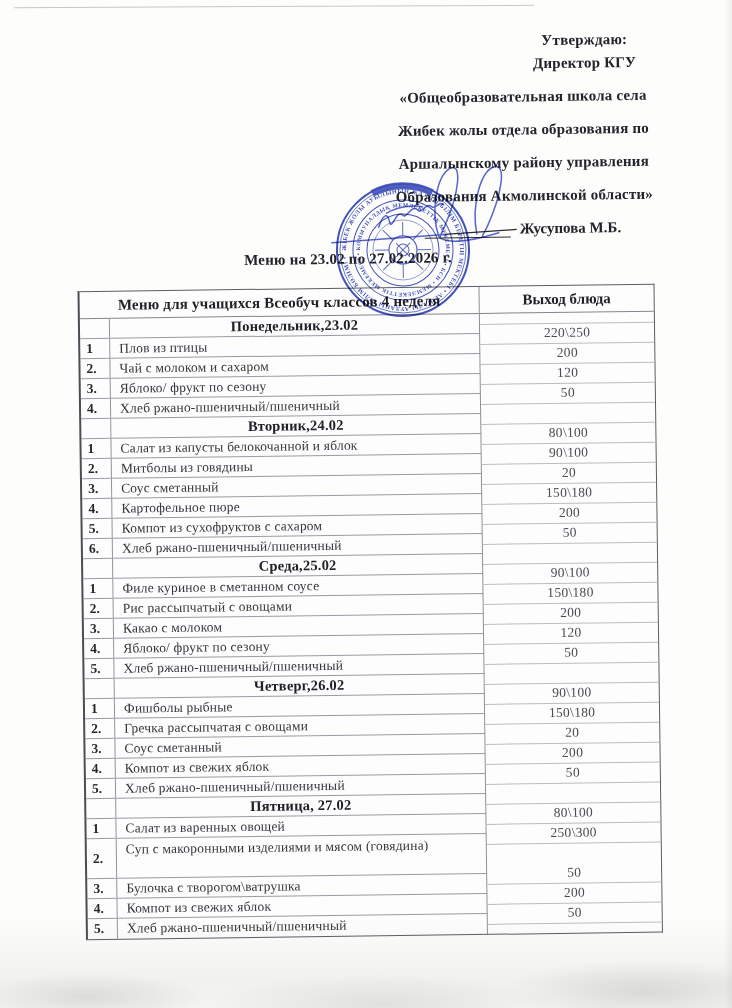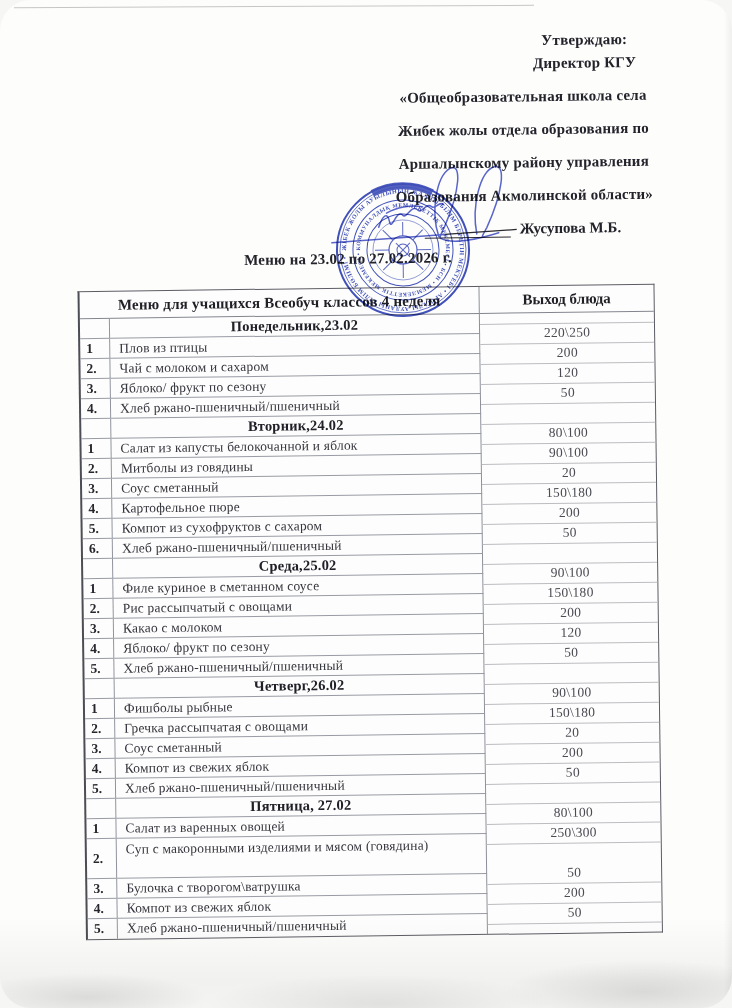--- a/index.html
+++ b/index.html
@@ -3,21 +3,21 @@
 <meta charset="utf-8">
 <style>
   html,body{margin:0;padding:0;}
   body{
     width:732px;height:1008px;overflow:hidden;
     background:#f6f6f4;
     font-family:"Liberation Serif","DejaVu Serif",serif;
   }
   .page{
     position:relative;width:732px;height:1008px;
-    background:#fdfdfc;overflow:hidden;border-radius:31px;
+    background:#fdfdfc;overflow:hidden;
   }
   
   .scan-top-line{position:absolute;left:14px;top:6px;width:520px;height:1px;background:#c6c6c4;transform:rotate(-0.25deg);}
   .scan-bottom-shade{
     position:absolute;left:0;bottom:0;width:732px;height:90px;pointer-events:none;
     background:
       radial-gradient(170px 34px at 12% 88%, rgba(95,95,88,.16), rgba(0,0,0,0) 70%),
       radial-gradient(240px 40px at 52% 95%, rgba(95,95,88,.13), rgba(0,0,0,0) 72%),
       radial-gradient(200px 46px at 88% 82%, rgba(95,95,88,.17), rgba(0,0,0,0) 70%),
       linear-gradient(to bottom, rgba(0,0,0,0) 0%, rgba(80,80,74,.07) 70%, rgba(80,80,74,.05) 100%);

